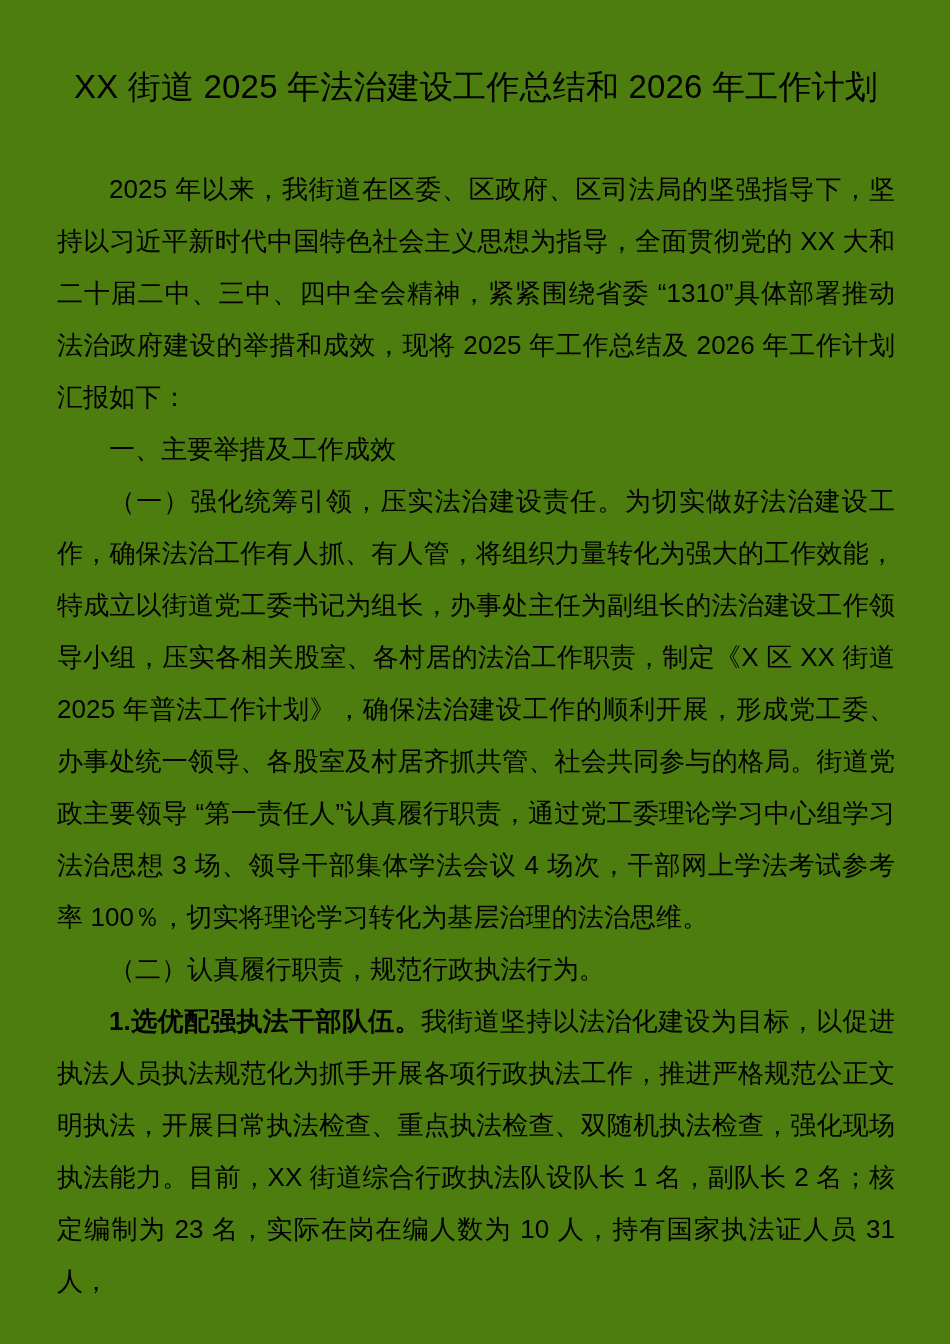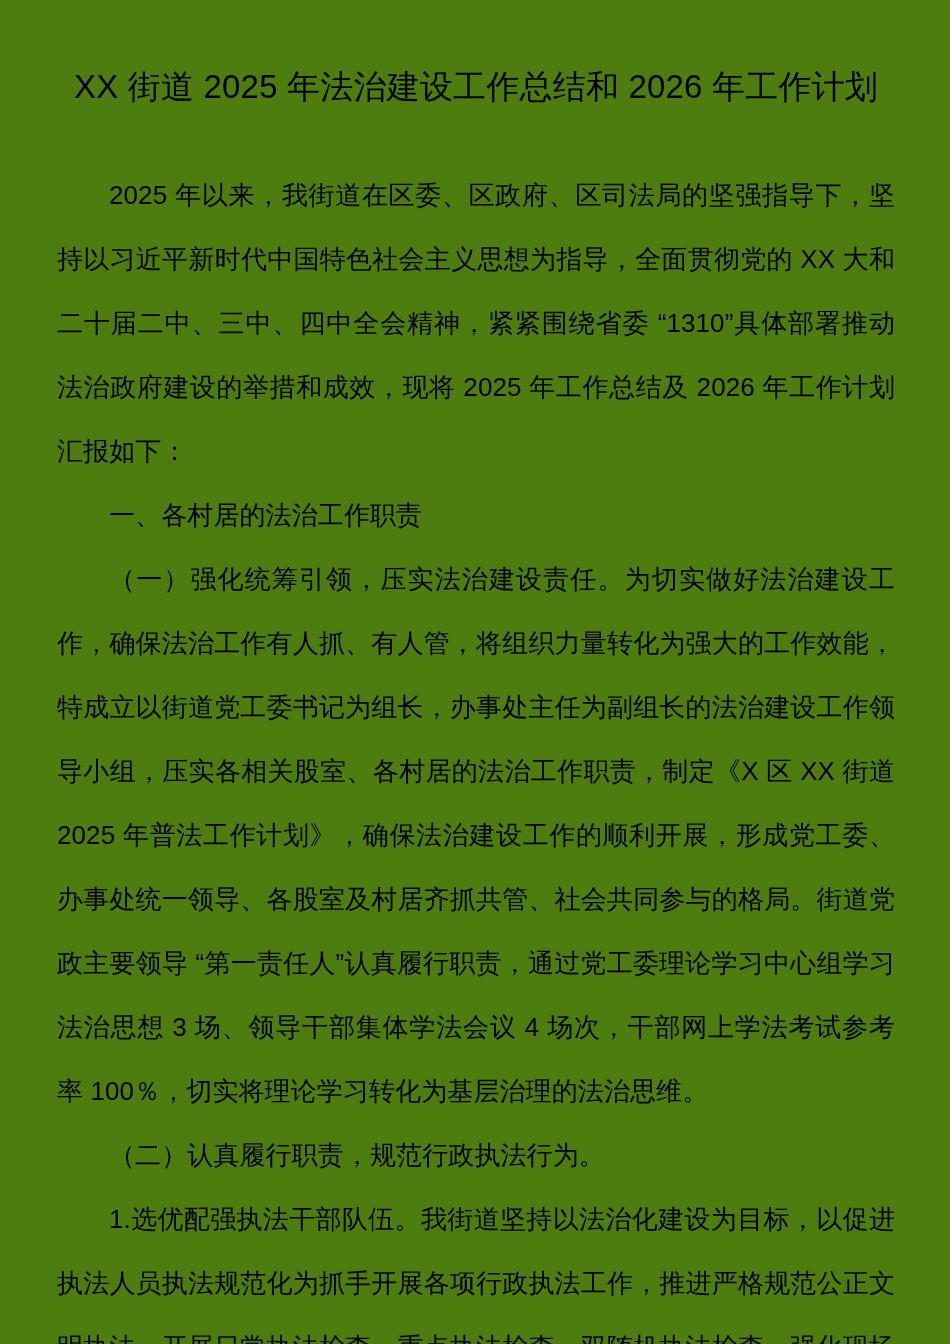--- a/index.html
+++ b/index.html
@@ -39,55 +39,55 @@
     font-weight: 400;
     text-align: center;
     letter-spacing: 0.2px;
     margin: 0;
     padding-top: 63px;
     word-break: break-all;
   }
 
   .para {
     font-size: 26px;
-    line-height: 64px;
+    line-height: 52px;
     text-align: justify;
     text-justify: inter-ideograph;
     margin: 0;
     word-break: break-all;
     letter-spacing: 0.1px;
   }
 
   .para.indent2 {
     text-indent: 52px;
   }
 
   .spacer-after-title {
     height: 52px;
   }
 
   .bold-run {
-    font-weight: 400;
+    font-weight: 700;
   }
 
   
 </style>
 </head>
 <body>
 
 <div class="page">
   <div class="doc-body">
 
     <h1 class="doc-title">XX 街道 2025 年法治建设工作总结和 2026 年工作计划</h1>
 
     <div class="spacer-after-title"></div>
 
     <p class="para indent2">2025 年以来，我街道在区委、区政府、区司法局的坚强指导下，坚持以习近平新时代中国特色社会主义思想为指导，全面贯彻党的 XX 大和二十届二中、三中、四中全会精神，紧紧围绕省委 “1310”具体部署推动法治政府建设的举措和成效，现将 2025 年工作总结及 2026 年工作计划汇报如下：</p>
 
-    <p class="para indent2">一、各村居的法治工作职责</p>
+    <p class="para indent2">一、主要举措及工作成效</p>
 
     <p class="para indent2">（一）强化统筹引领，压实法治建设责任。为切实做好法治建设工作，确保法治工作有人抓、有人管，将组织力量转化为强大的工作效能，特成立以街道党工委书记为组长，办事处主任为副组长的法治建设工作领导小组，压实各相关股室、各村居的法治工作职责，制定《X 区 XX 街道 2025 年普法工作计划》，确保法治建设工作的顺利开展，形成党工委、办事处统一领导、各股室及村居齐抓共管、社会共同参与的格局。街道党政主要领导 “第一责任人”认真履行职责，通过党工委理论学习中心组学习法治思想 3 场、领导干部集体学法会议 4 场次，干部网上学法考试参考率 100％，切实将理论学习转化为基层治理的法治思维。</p>
 
     <p class="para indent2">（二）认真履行职责，规范行政执法行为。</p>
 
     <p class="para indent2"><span class="bold-run">1.选优配强执法干部队伍。</span><span>我街道坚持以法治化建设为目标，以促进执法人员执法规范化为抓手开展各项行政执法工作，推进严格规范公正文明执法，开展日常执法检查、重点执法检查、双随机执法检查，强化现场执法能力。目前，XX 街道综合行政执法队设队长 1 名，副队长 2 名；核定编制为 23 名，实际在岗在编人数为 10 人，持有国家执法证人员 31 人，</span></p>
 
   </div>
 </div>
 

